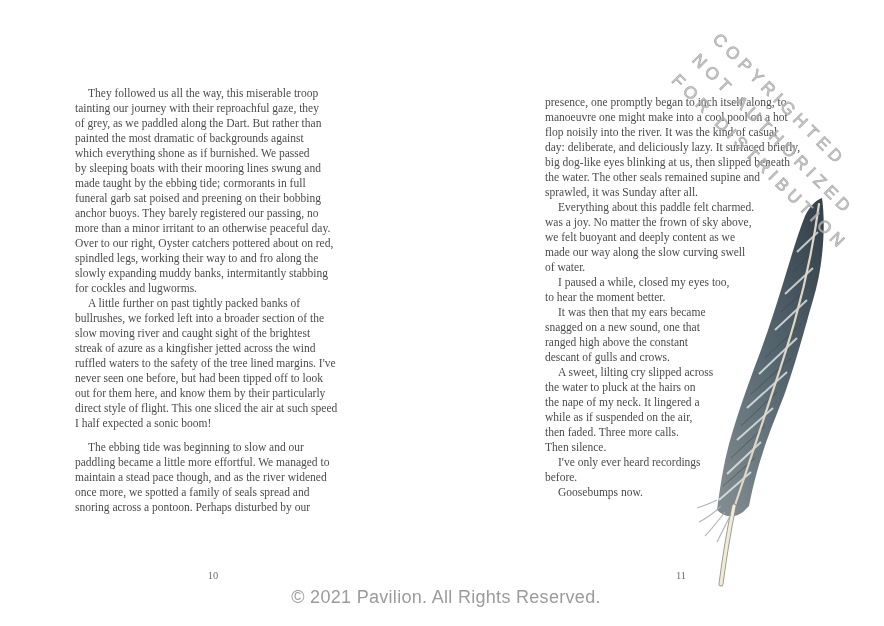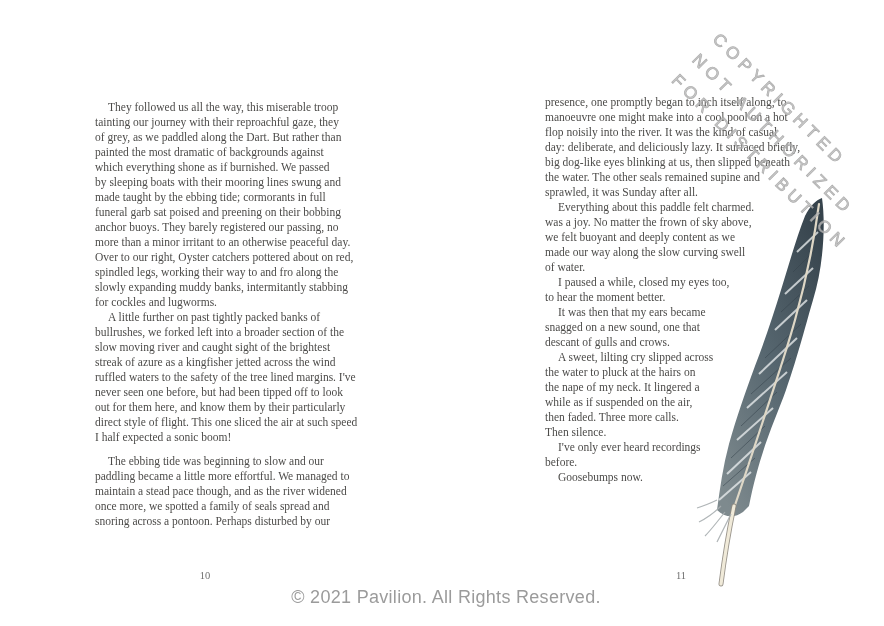--- a/index.html
+++ b/index.html
@@ -11,37 +11,37 @@
   .spread{position:absolute;inset:0;}
   .text-block{
     position:absolute;
     font-size:11.5px;line-height:15px;
     color:var(--text-color,#4c4b49);
     z-index:1;
   }
   .text-block .line{white-space:nowrap;height:15px;}
   .text-block .line.indent{padding-left:13px;}
   .text-block .line.gap{margin-top:9px;}
-  .left-text{left:75px;top:100px;width:305px;margin-left:20px;}
+  .left-text{left:75px;top:86px;width:305px;}
   .right-text{left:545px;top:95px;width:300px;}
   .watermark{
     position:absolute;left:726px;top:26px;z-index:3;
     transform:rotate(45deg);transform-origin:0 0;
     font-family:"Liberation Sans", sans-serif;
     font-size:17px;letter-spacing:5px;line-height:29px;
     color:var(--wm-color,#c4c4c4);
     -webkit-text-stroke:0.8px #a2a2a2;
     opacity:0.85;
   }
   .watermark .watermark-line{white-space:nowrap;}
   .page-number{
     position:absolute;top:570px;width:26px;text-align:center;
     font-size:10.5px;color:#6f6f6f;z-index:1;
   }
-  .page-number.pn-left{left:192px;}
+  .page-number.pn-left{left:200px;}
   .page-number.pn-right{left:668px;}
   .footer{
     position:absolute;left:8px;right:0;top:587px;text-align:center;
     font-family:"Liberation Sans", sans-serif;
     font-size:18px;color:var(--footer-color,#9b9b9b);
     letter-spacing:0.3px;z-index:4;
   }
   .feather-wrap{position:absolute;left:655px;top:188px;width:200px;height:412px;z-index:2;}
 </style>
 </head>
@@ -90,20 +90,21 @@
       <div class="line">sprawled, it was Sunday after all.</div>
       <div class="line indent">Everything about this paddle felt charmed.</div>
       <div class="line">was a joy. No matter the frown of sky above,</div>
       <div class="line">we felt buoyant and deeply content as we</div>
       <div class="line">made our way along the slow curving swell</div>
       <div class="line">of water.</div>
       <div class="line indent">I paused a while, closed my eyes too,</div>
       <div class="line">to hear the moment better.</div>
       <div class="line indent">It was then that my ears became</div>
       <div class="line">snagged on a new sound, one that</div>
+      <div class="line">ranged high above the constant</div>
       <div class="line">descant of gulls and crows.</div>
       <div class="line indent">A sweet, lilting cry slipped across</div>
       <div class="line">the water to pluck at the hairs on</div>
       <div class="line">the nape of my neck. It lingered a</div>
       <div class="line">while as if suspended on the air,</div>
       <div class="line">then faded. Three more calls.</div>
       <div class="line">Then silence.</div>
       <div class="line indent">I've only ever heard recordings</div>
       <div class="line">before.</div>
       <div class="line indent">Goosebumps now.</div>

